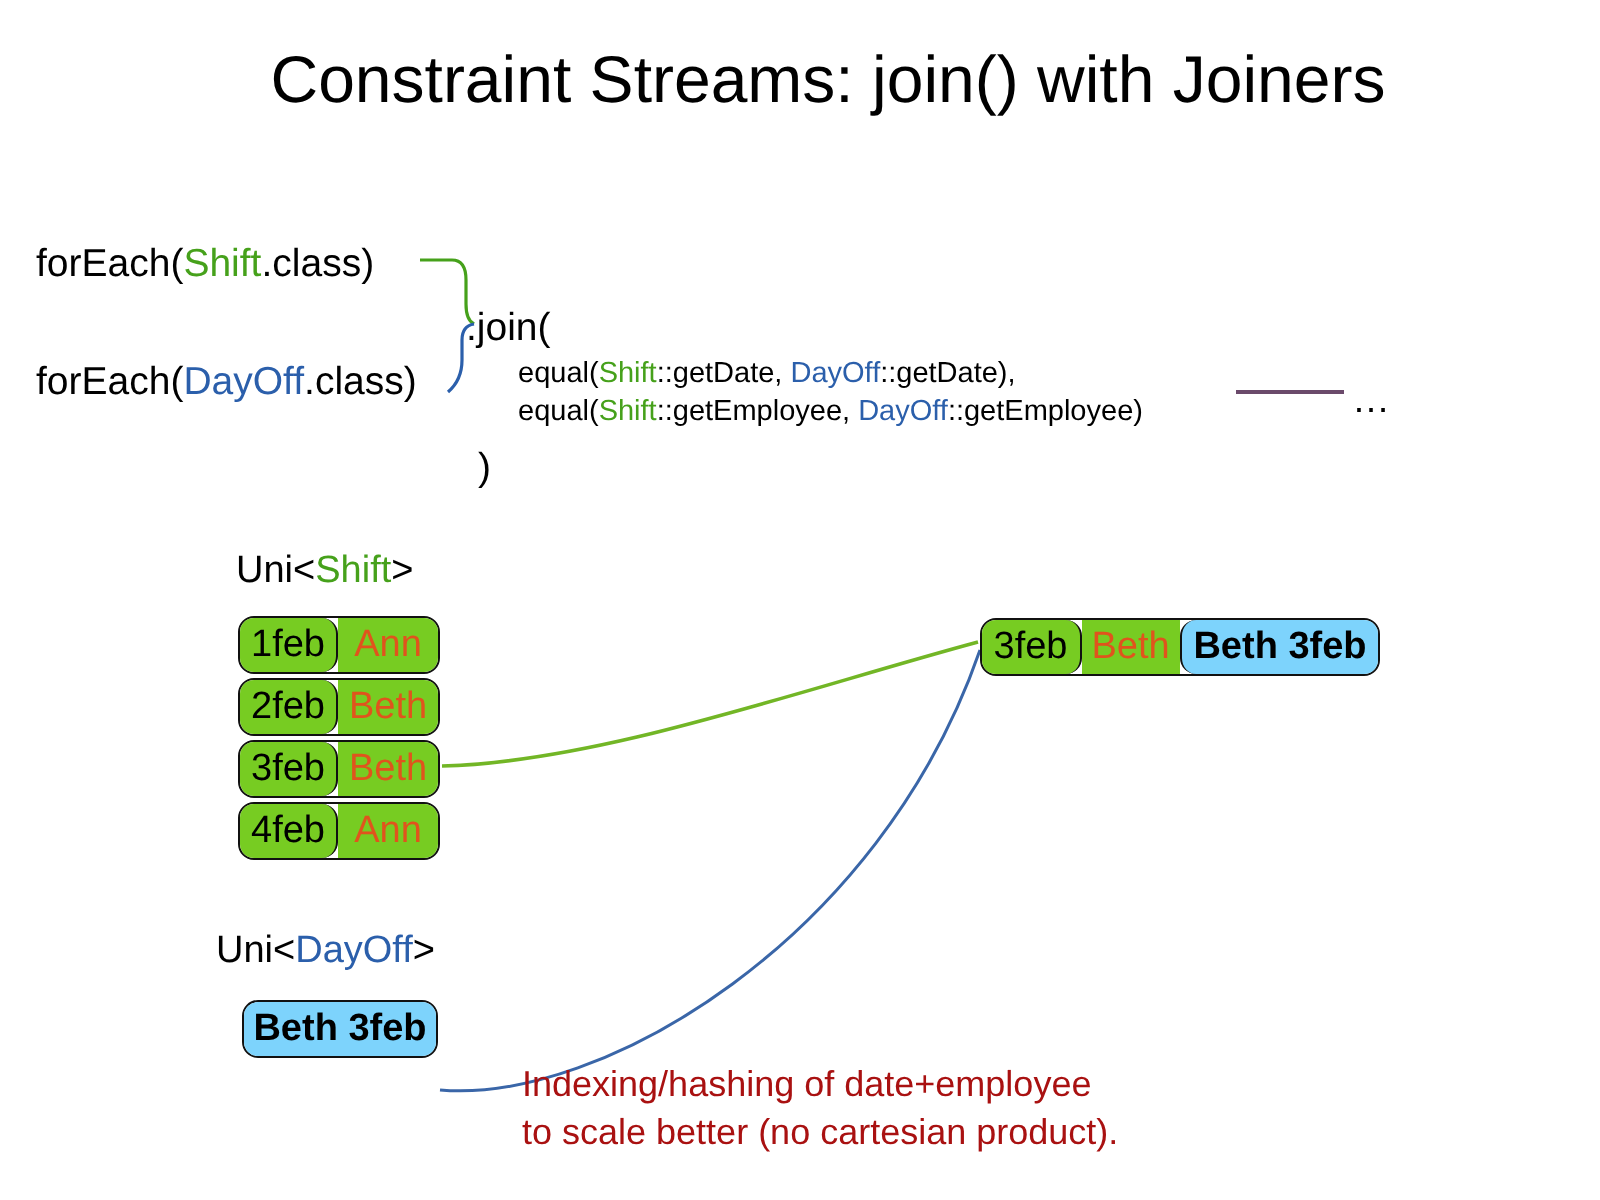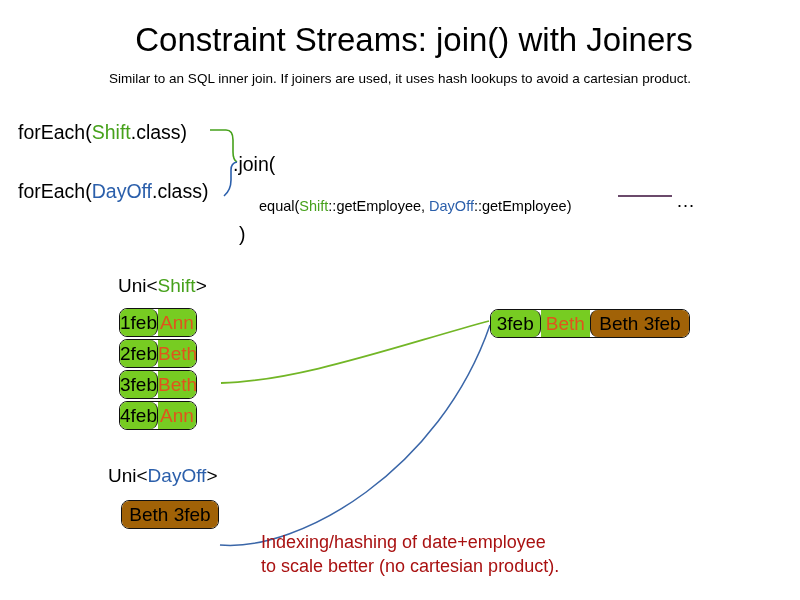--- a/index.html
+++ b/index.html
@@ -106,31 +106,31 @@
   }
   .cell {
     box-sizing: border-box;
     height: 100%;
     display: flex;
     align-items: center;
     justify-content: center;
     white-space: nowrap;
   }
   .green-fill { background: #77cc22; }
-  .blue-fill  { background: #a16207; }
+  .blue-fill  { background: #7dd3fc; font-weight: bold; }
   .txt-date   { color: #000000; }
   .txt-name   { color: #e0541d; text-align: right; }
   .txt-plain  { color: #000000; }
   .sep-right  { border-right: 1.6px solid #111111; border-radius: 0 8px 8px 0; }
   .sep-left   { border-left: 1.6px solid #111111; border-radius: 8px 0 0 8px; }
 
   #shift-rows { position: absolute; left: 119px; top: 308px; }
   .shift-row {
     position: relative;
-    width: 78px;
+    width: 101px;
     margin-bottom: 2px;
   }
   .shift-row .cell-date { width: 50px; }
   .shift-row .cell-name { width: 51px; }
 
   #dayoff-rows { position: absolute; left: 121px; top: 500px; }
   .dayoff-row {
     position: relative;
     width: 98px;
     margin-bottom: 2px;
@@ -174,28 +174,28 @@
     <path d="M 210 130 L 226 130 Q 233 130 233 140 L 233 152 Q 233 160 237 162" fill="none" stroke="#46a11b" stroke-width="1.6"></path>
 
     <path d="M 224 196 Q 231 190 231 180 L 231 170 Q 231 163 237 162" fill="none" stroke="#2b5fab" stroke-width="1.6"></path>
 
     <path d="M 221 383 C 300 381 400 345 489 321" fill="none" stroke="#72b626" stroke-width="1.8"></path>
 
     <path d="M 220 545 C 300 552 440 470 490 325" fill="none" stroke="#3a66a8" stroke-width="1.5"></path>
   </svg>
 
   <div id="title">Constraint Streams: join() with Joiners</div>
-  <div id="subtitle">Similar to an SQL inner join. If joiners are used, it uses hash lookups to avoid a cartesian product.</div>
 
   <div class="code-line" id="foreach-shift"><span>forEach(</span><span class="kw-shift">Shift</span><span>.class)</span></div>
 
   <div class="code-line" id="foreach-dayoff"><span>forEach(</span><span class="kw-dayoff">DayOff</span><span>.class)</span></div>
 
   <div class="code-line" id="join-open">.join(</div>
 
+  <div class="code-sub" id="equal-date"><span>equal(</span><span class="kw-shift">Shift</span><span>::getDate, </span><span class="kw-dayoff">DayOff</span><span>::getDate),</span></div>
 
   <div class="code-sub" id="equal-employee"><span>equal(</span><span class="kw-shift">Shift</span><span>::getEmployee, </span><span class="kw-dayoff">DayOff</span><span>::getEmployee)</span></div>
 
   <div class="code-line" id="join-close">)</div>
 
   <div id="purple-rule"></div>
   <div id="ellipsis">…</div>
 
   <div class="stream-label" id="label-uni-shift"><span>Uni&lt;</span><span class="kw-shift">Shift</span><span>&gt;</span></div>
 

